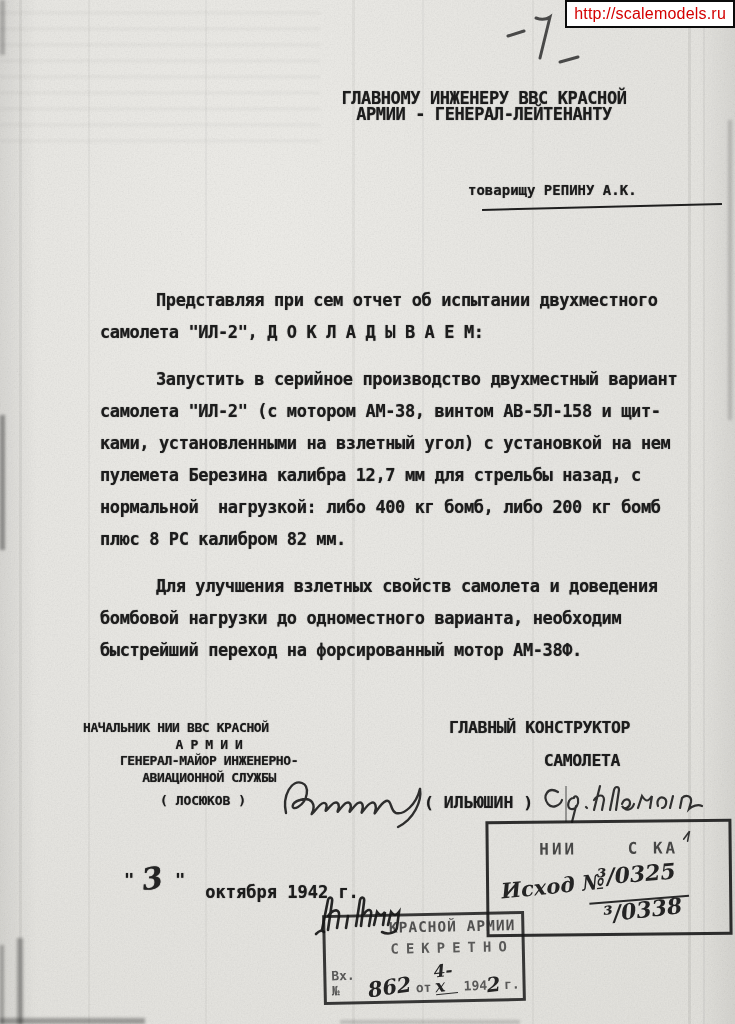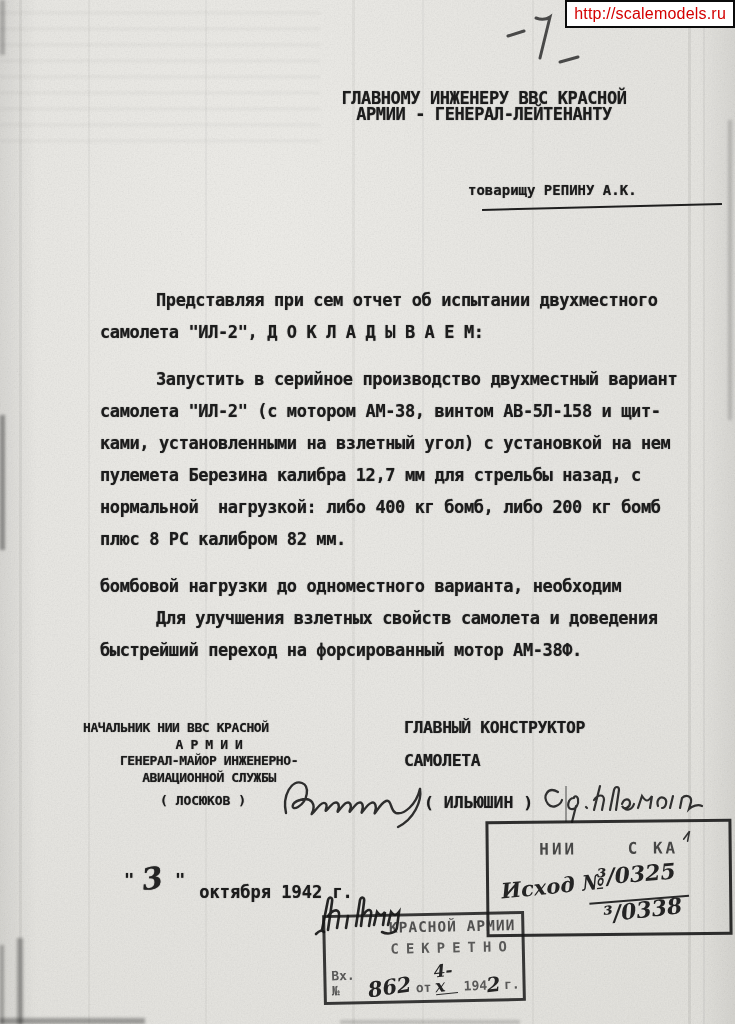--- a/index.html
+++ b/index.html
@@ -36,29 +36,29 @@
   .addr-line{position:absolute;left:482px;top:206px;width:240px;border-top:2px solid #1f1f1f;transform:rotate(-1.4deg);}
   
   .maintext{position:absolute;left:100px;top:277px;width:580px;font-size:17px;font-weight:bold;letter-spacing:-0.4px;margin-top:7px;}
   .para{margin:0 0 15px 0;}
   .ind{padding-left:56px;}
   
   .sigL{position:absolute;left:83px;top:720px;width:252px;font-size:13px;font-weight:bold;letter-spacing:-0.4px;}
   .sigL .l{height:16.5px;line-height:16.5px;white-space:pre;}
   .sigL .c{text-align:center;}
   .sigR{position:absolute;left:404px;top:720px;width:216px;font-size:16.5px;font-weight:bold;letter-spacing:-0.4px;}
-  .sigR .l{height:16.5px;line-height:16.5px;white-space:pre;}
+  .sigR .l{height:16.5px;line-height:16.5px;white-space:pre;margin-left:45px;}
   .nameL{position:absolute;left:160px;top:793px;font-size:13px;font-weight:bold;white-space:pre;}
   .nameR{position:absolute;left:424px;top:793px;font-size:16.5px;font-weight:bold;white-space:pre;}
   .sigsvg{position:absolute;pointer-events:none;}
   
   .dateline{position:absolute;left:83px;top:850px;height:34px;font-size:17px;font-weight:bold;white-space:pre;}
   .dateline .dq{vertical-align:top;}
   .dateline .dday{display:inline-block;font-size:30px;font-weight:bold;transform:rotate(-8deg);margin:0 12px 0 8px;position:relative;top:-9px;}
-  .dateline .dtext{margin-left:14px;}
+  .dateline .dtext{margin-left:20px;}
   
   .stampOut{
     position:absolute;left:486px;top:820px;width:240px;height:110px;
     border:3px solid rgba(20,20,20,0.88);transform:rotate(-0.6deg);color:var(--stamp_ink,#2d2d2d);
   }
   .stampOut .org{margin-top:16px;text-align:center;font-size:16px;font-weight:bold;letter-spacing:3px;white-space:pre;opacity:0.85;}
   .stampOut .lbl{position:absolute;left:12px;top:50px;font-size:21px;font-weight:bold;transform:rotate(-5deg);}
   .stampOut .n1{position:absolute;left:108px;top:38px;font-size:22px;font-weight:bold;transform:rotate(-4deg);}
   .stampOut .uline{position:absolute;left:100px;top:76px;width:100px;border-top:2px solid #2a2a2a;transform:rotate(-4deg);}
   .stampOut .n2{position:absolute;left:114px;top:74px;font-size:22px;font-weight:bold;transform:rotate(-6deg);}
@@ -136,35 +136,35 @@
     </div>
     <div class="para">
       <div class="tline ind">Запустить в серийное производство двухместный вариант</div>
       <div class="tline">самолета "ИЛ-2" (с мотором АМ-38, винтом АВ-5Л-158 и щит-</div>
       <div class="tline">ками, установленными на взлетный угол) с установкой на нем</div>
       <div class="tline">пулемета Березина калибра 12,7 мм для стрельбы назад, с</div>
       <div class="tline">нормальной  нагрузкой: либо 400 кг бомб, либо 200 кг бомб</div>
       <div class="tline">плюс 8 РС калибром 82 мм.</div>
     </div>
     <div class="para">
+      <div class="tline ind">Для улучшения взлетных свойств самолета и доведения</div>
       <div class="tline">бомбовой нагрузки до одноместного варианта, необходим</div>
-      <div class="tline ind">Для улучшения взлетных свойств самолета и доведения</div>
       <div class="tline">быстрейший переход на форсированный мотор АМ-38Ф.</div>
     </div>
   </div>
 
   <div class="sigL typed">
     <div class="l">НАЧАЛЬНИК НИИ ВВС КРАСНОЙ</div>
     <div class="l c">А Р М И И</div>
     <div class="l c">ГЕНЕРАЛ-МАЙОР ИНЖЕНЕРНО-</div>
     <div class="l c">АВИАЦИОННОЙ СЛУЖБЫ</div>
   </div>
   <div class="sigR typed">
     <div class="l">ГЛАВНЫЙ КОНСТРУКТОР</div>
-    <div class="l" style="margin-top:16px;text-align:left;">САМОЛЕТА</div>
+    <div class="l" style="margin-top:16px;text-align:right;">САМОЛЕТА</div>
   </div>
   <div class="nameL typed">( ЛОСЮКОВ )</div>
   <div class="nameR typed">( ИЛЬЮШИН )</div>
 
   <svg class="sigsvg" style="left:276px;top:770px;" width="150" height="60" viewBox="0 0 150 58">
     <g stroke="#1b1b1b" stroke-width="2.4" fill="none" stroke-linecap="round" opacity="0.9">
       <path d="M10 42 C6 24 16 8 26 12 C34 15 32 30 22 36 C15 40 14 32 24 29 C36 25 40 34 36 42 C34 46 40 38 44 34 C48 30 52 32 50 38 C48 44 54 34 58 32 C62 30 64 34 62 39 C60 45 66 34 70 32 C74 30 76 34 74 39 C72 45 78 34 82 32 C86 30 88 34 86 40 C84 46 90 34 95 32 C99 30 101 35 99 41 C97 47 104 32 110 30 C116 28 114 40 120 42 C128 44 140 34 144 18"></path>
       <path d="M144 18 C146 30 138 48 122 56"></path>
     </g>
   </svg>

